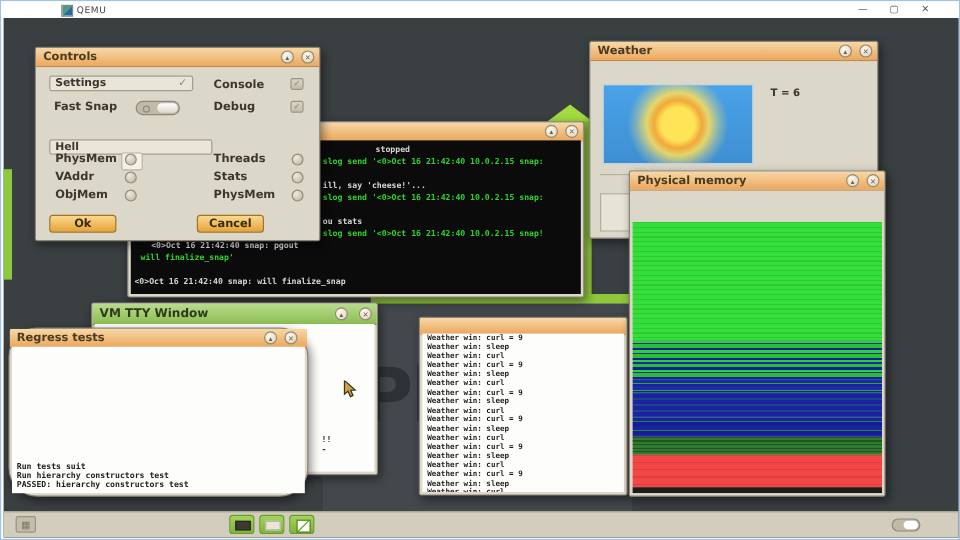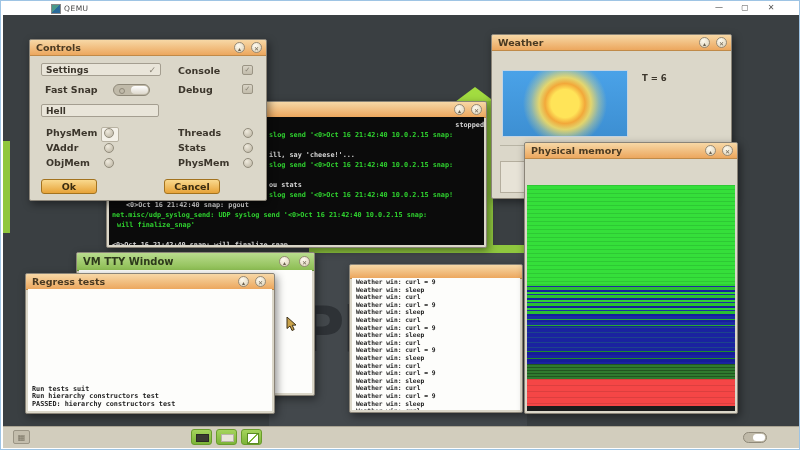--- a/index.html
+++ b/index.html
@@ -93,30 +93,29 @@
     <div id="ph-panel">
       <span id="ph-text">Ph</span>
     </div>
 
     <div class="win" style="left:103px;top:86px;width:381px;height:147px;z-index:2;">
       <div class="tbar">
         <span class="wbtn shade">▴</span>
         <span class="wbtn close">✕</span>
       </div>
       <div class="term" style="padding-top:3px;" id="console-lines">
-          <div class="tline" style="color: rgb(214, 214, 214); padding-left: 204px; text-align: right;">stopped</div>
+          <div class="tline" style="color: rgb(214, 214, 214); padding-left: 204px;">stopped</div>
           <div class="tline" style="color: rgb(47, 211, 47); padding-left: 160px;">slog send '&lt;0&gt;Oct 16 21:42:40 10.0.2.15 snap:</div>
           <div class="tline" style="color: rgb(214, 214, 214); padding-left: 2px;"> </div>
           <div class="tline" style="color: rgb(214, 214, 214); padding-left: 160px;">ill, say 'cheese!'...</div>
           <div class="tline" style="color: rgb(47, 211, 47); padding-left: 160px;">slog send '&lt;0&gt;Oct 16 21:42:40 10.0.2.15 snap:</div>
           <div class="tline" style="color: rgb(214, 214, 214); padding-left: 2px;"> </div>
           <div class="tline" style="color: rgb(214, 214, 214); padding-left: 160px;">ou stats</div>
           <div class="tline" style="color: rgb(47, 211, 47); padding-left: 160px;">slog send '&lt;0&gt;Oct 16 21:42:40 10.0.2.15 snap!</div>
           <div class="tline" style="color: rgb(214, 214, 214); padding-left: 17px;">&lt;0&gt;Oct 16 21:42:40 snap: pgout</div>
-          <div class="tline" style="color: rgb(47, 211, 47); padding-left: 3px;">net.misc/udp_syslog_send: UDP syslog send '&lt;0&gt;Oct 16 21:42:40 10.0.2.15 snap:</div>
           <div class="tline" style="color: rgb(47, 211, 47); padding-left: 4px;"> will finalize_snap'</div>
           <div class="tline" style="color: rgb(214, 214, 214); padding-left: 2px;"> </div>
           <div class="tline" style="color: rgb(214, 214, 214); padding-left: 3px;">&lt;0&gt;Oct 16 21:42:40 snap: will finalize_snap</div>
         </div>
     </div>
 
     <div class="win" style="left:26px;top:24px;width:238px;height:162px;z-index:5;">
       <div class="tbar">
         <span class="ttl">Controls</span>
         <span class="wbtn shade">▴</span>
@@ -128,21 +127,21 @@
       </div>
       <span class="lbl" style="left:148px;top:25px;">Console</span>
       <span class="chk" style="left:212px;top:25px;">✓</span>
       <span class="lbl" style="left:15px;top:44px;">Fast Snap</span>
       <span class="toggle" style="left:83px;top:44px;">
           <span class="dot"></span>
           <span class="knob"></span>
         </span>
       <span class="lbl" style="left:148px;top:44px;">Debug</span>
       <span class="chk" style="left:212px;top:44px;">✓</span>
-      <div class="field" style="left:11px;top:64px;width:118px;height:13px;">Hell</div>
+      <div class="field" style="left:11px;top:76px;width:136px;height:13px;">Hell</div>
 
       <span class="lbl" style="left:16px;top:87px;">PhysMem</span>
       <span class="focusbox" style="left:71px;top:87px;"></span>
       <span class="radio" style="left:74px;top:88px;"></span>
       <span class="lbl" style="left:148px;top:87px;">Threads</span>
       <span class="radio" style="left:213px;top:88px;"></span>
 
       <span class="lbl" style="left:16px;top:102px;">VAddr</span>
       <span class="radio" style="left:74px;top:103px;"></span>
       <span class="lbl" style="left:148px;top:102px;">Stats</span>
@@ -192,21 +191,21 @@
         <span class="ttl" style="font-size:10px;top:3px;">VM TTY Window</span>
         <span class="wbtn shade" style="right:24px;top:3px;">▴</span>
         <span class="wbtn close" style="top:3px;">✕</span>
       </div>
       <div class="paper" style="top:17px;">
         <span class="mline" style="position:absolute;left:189px;top:92px;font-size:6.8px;">!!</span>
         <span class="mline" style="position:absolute;left:189px;top:101px;font-size:6.8px;">-</span>
       </div>
     </div>
 
-    <div class="win" style="left:22px;top:258px;width:250px;height:141px;z-index:4;">
+    <div class="win" style="left:4px;top:258px;width:250px;height:141px;z-index:4;border-radius:24px;">
       <div class="tbar">
         <span class="ttl">Regress tests</span>
         <span class="wbtn" style="right:25px;">▴</span>
         <span class="wbtn" style="right:8px;">✕</span>
       </div>
       <div class="paper">
         <div id="regress-lines">
             <div class="mline">Run tests suit</div>
             <div class="mline">Run hierarchy constructors test</div>
             <div class="mline">PASSED: hierarchy constructors test</div>

